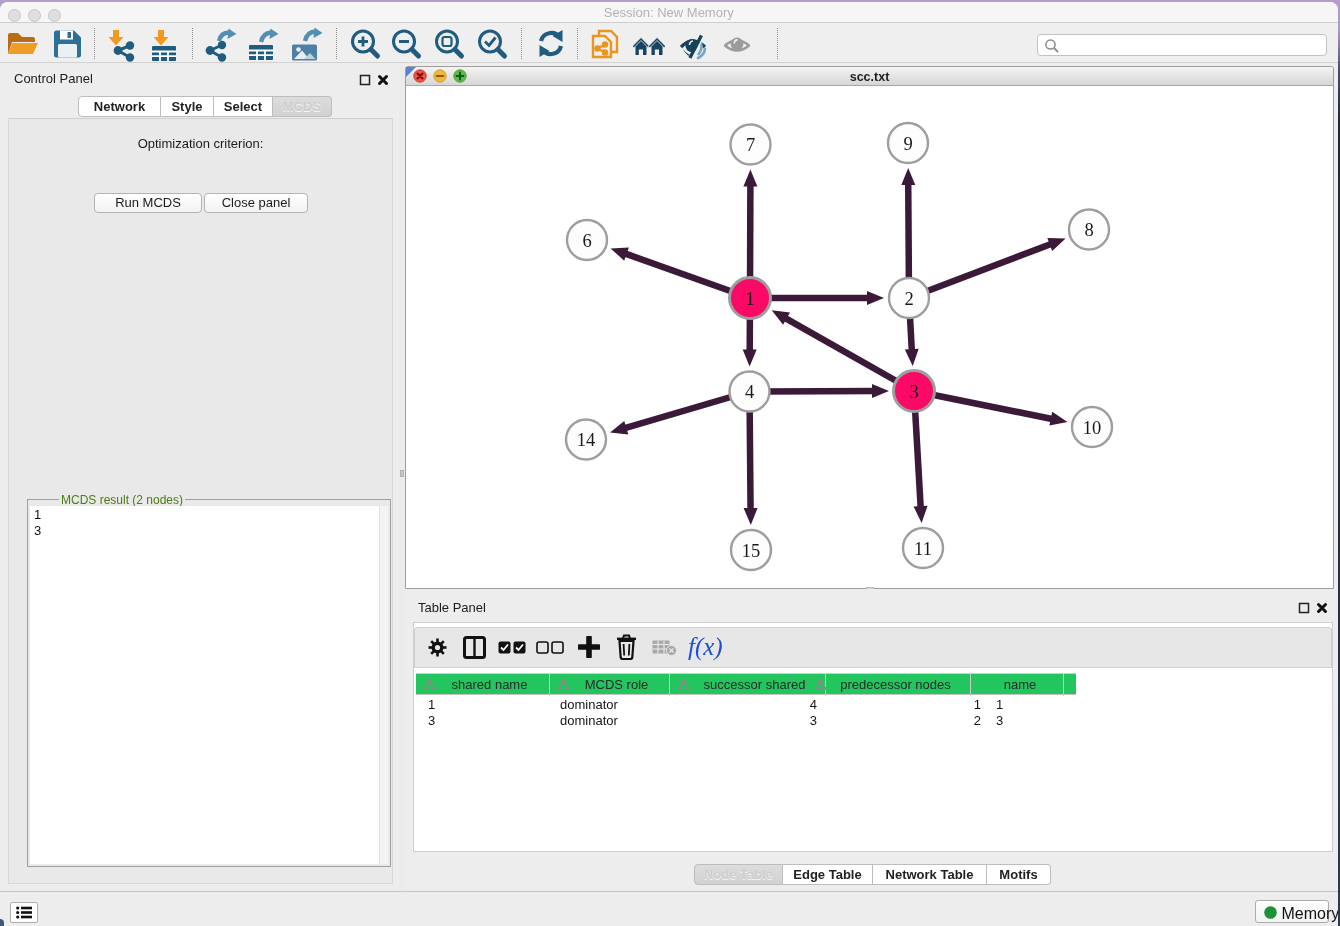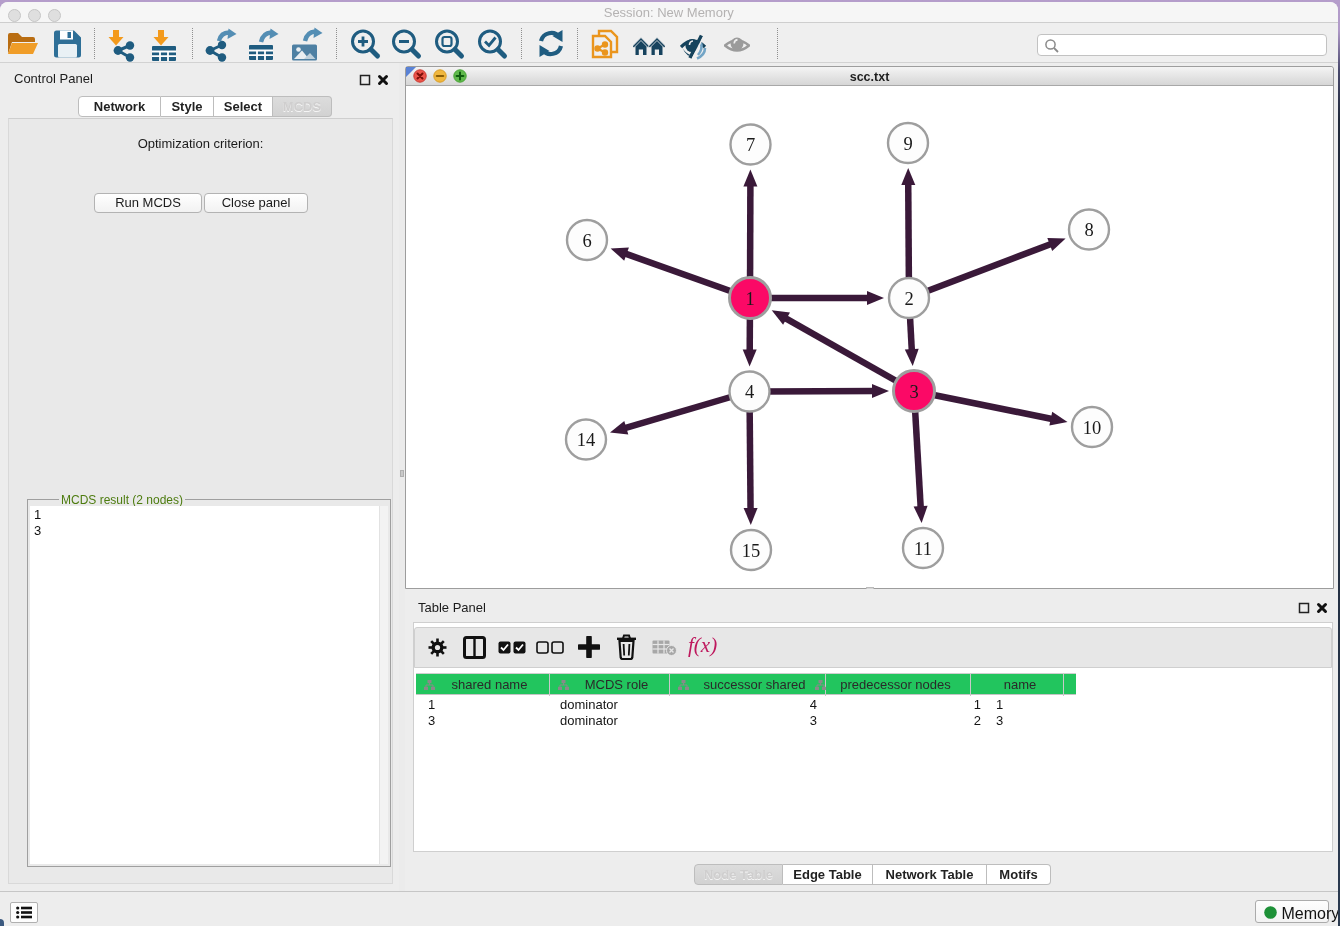--- a/index.html
+++ b/index.html
@@ -389,21 +389,21 @@
           <g stroke="#e7e7e7" stroke-width="1.2">
             <line x1="0.5" y1="4.5" x2="17.5" y2="4.5"></line>
               <line x1="0.5" y1="9" x2="17.5" y2="9"></line>
             <line x1="6" y1="0.5" x2="6" y2="13.5"></line>
               <line x1="12" y1="0.5" x2="12" y2="13.5"></line>
           </g>
           <circle cx="19.5" cy="10.5" r="5" fill="#a7a7a7" stroke="#e7e7e7" stroke-width="1"></circle>
           <path d="M17.5 8.5 L21.5 12.5 M21.5 8.5 L17.5 12.5" stroke="#e7e7e7" stroke-width="1.4"></path>
         </svg>
 
-        <div class="abs" style="left:273px;top:5px;font-family:'Liberation Serif',serif;font-style:italic;font-size:21px;color:#be185d;">f(x)</div>
+        <div class="abs" style="left:273px;top:5px;font-family:'Liberation Serif',serif;font-style:italic;font-size:25px;color:#1d4ed8;">f(x)</div>
       </div>
       <div id="thead">
         <div class="hcol" style="left:0;width:134px">
           <svg class="hicon" width="11" height="10" viewBox="0 0 11 10">
               <rect x="3.5" y="0" width="4" height="3.2" fill="#8a8a8a"></rect>
               <rect x="0" y="6.8" width="4" height="3.2" fill="#8a8a8a"></rect>
               <rect x="7" y="6.8" width="4" height="3.2" fill="#8a8a8a"></rect>
               <path d="M5.5 3 V5 M2 7 V5 H9 V7" fill="none" stroke="#8a8a8a" stroke-width="1"></path>
             </svg>
           <span style="margin-left:14px">shared name</span>

